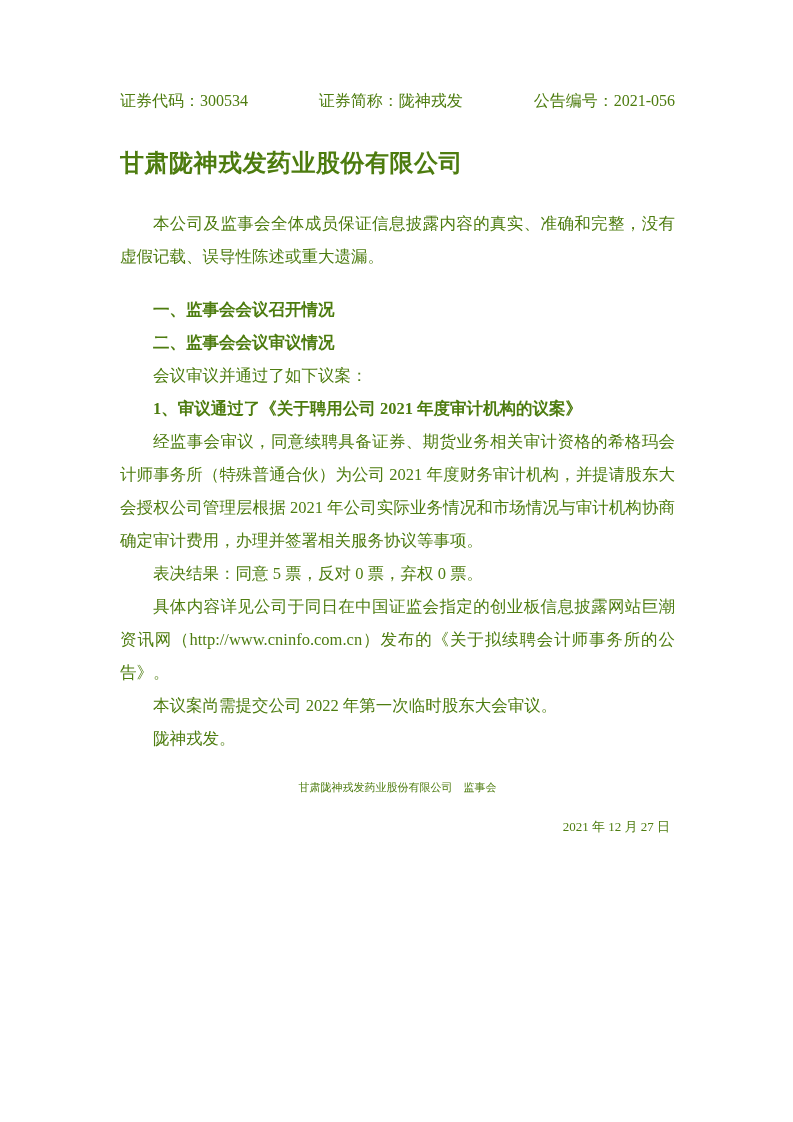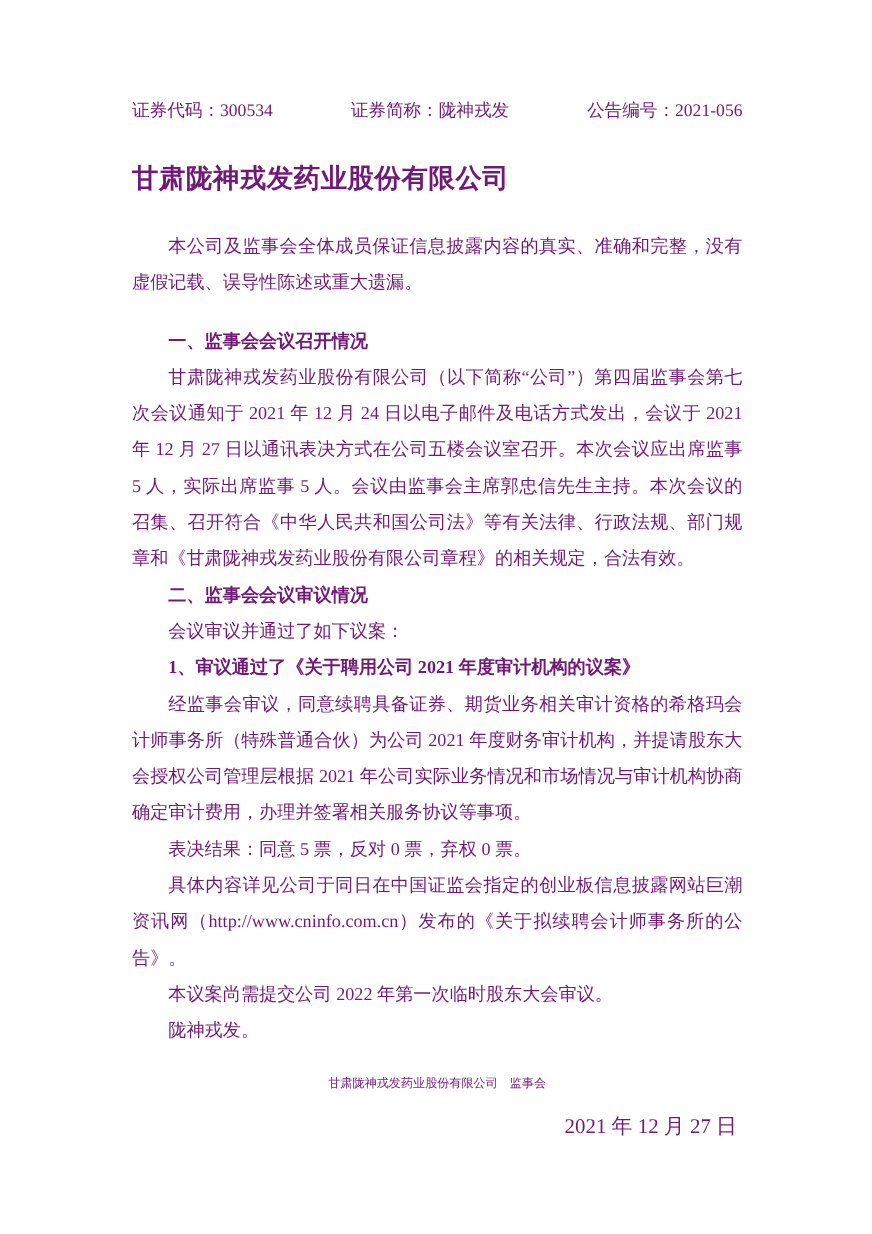--- a/index.html
+++ b/index.html
@@ -3,21 +3,21 @@
 <meta charset="utf-8">
 <style>
   * { box-sizing: border-box; }
   html, body { margin: 0; padding: 0; background: #ffffff; }
   .page {
     position: relative;
     width: 793px;
     height: 1122px;
     margin: 0 auto;
     background: #ffffff;
-    color: #701a75;
+    color: #4d7c0f;
     font-family: "Liberation Serif", "DejaVu Serif", serif;
     padding: 90px 118px 0 120px;
     overflow: hidden;
   }
   .header-row {
     display: flex;
     justify-content: space-between;
     align-items: baseline;
     font-size: 16px;
     line-height: 21px;
@@ -49,21 +49,21 @@
   }
   .signature-line {
     margin: 16px 0 0 0;
     font-size: 11px;
     line-height: 33px;
     text-align: center;
     text-indent: 0;
   }
   .date-line {
     margin: 6px 0 0 0;
-    font-size: 19px;
+    font-size: 13px;
     line-height: 33px;
     text-align: right;
     text-indent: 0;
     padding-right: 5px;
   }
 </style>
 </head>
 <body>
 
 <div class="page">
@@ -72,21 +72,20 @@
     <span>证券代码：300534</span>
     <span>证券简称：陇神戎发</span>
     <span>公告编号：2021-056</span>
   </div>
 
   <h1 class="doc-title first">甘肃陇神戎发药业股份有限公司</h1>
 
   <p class="para disclaimer">本公司及监事会全体成员保证信息披露内容的真实、准确和完整，没有虚假记载、误导性陈述或重大遗漏。</p>
 
   <p class="para bold">一、监事会会议召开情况</p>
-  <p class="para">甘肃陇神戎发药业股份有限公司（以下简称“公司”）第四届监事会第七次会议通知于 2021 年 12 月 24 日以电子邮件及电话方式发出，会议于 2021 年 12 月 27 日以通讯表决方式在公司五楼会议室召开。本次会议应出席监事 5 人，实际出席监事 5 人。会议由监事会主席郭忠信先生主持。本次会议的召集、召开符合《中华人民共和国公司法》等有关法律、行政法规、部门规章和《甘肃陇神戎发药业股份有限公司章程》的相关规定，合法有效。</p>
 
   <p class="para bold">二、监事会会议审议情况</p>
   <p class="para">会议审议并通过了如下议案：</p>
 
   <p class="para bold">1、审议通过了《关于聘用公司 2021 年度审计机构的议案》</p>
   <p class="para">经监事会审议，同意续聘具备证券、期货业务相关审计资格的希格玛会计师事务所（特殊普通合伙）为公司 2021 年度财务审计机构，并提请股东大会授权公司管理层根据 2021 年公司实际业务情况和市场情况与审计机构协商确定审计费用，办理并签署相关服务协议等事项。</p>
   <p class="para">表决结果：同意 5 票，反对 0 票，弃权 0 票。</p>
   <p class="para">具体内容详见公司于同日在中国证监会指定的创业板信息披露网站巨潮资讯网（http://www.cninfo.com.cn）发布的《关于拟续聘会计师事务所的公告》。</p>
   <p class="para">本议案尚需提交公司 2022 年第一次临时股东大会审议。</p>
 

